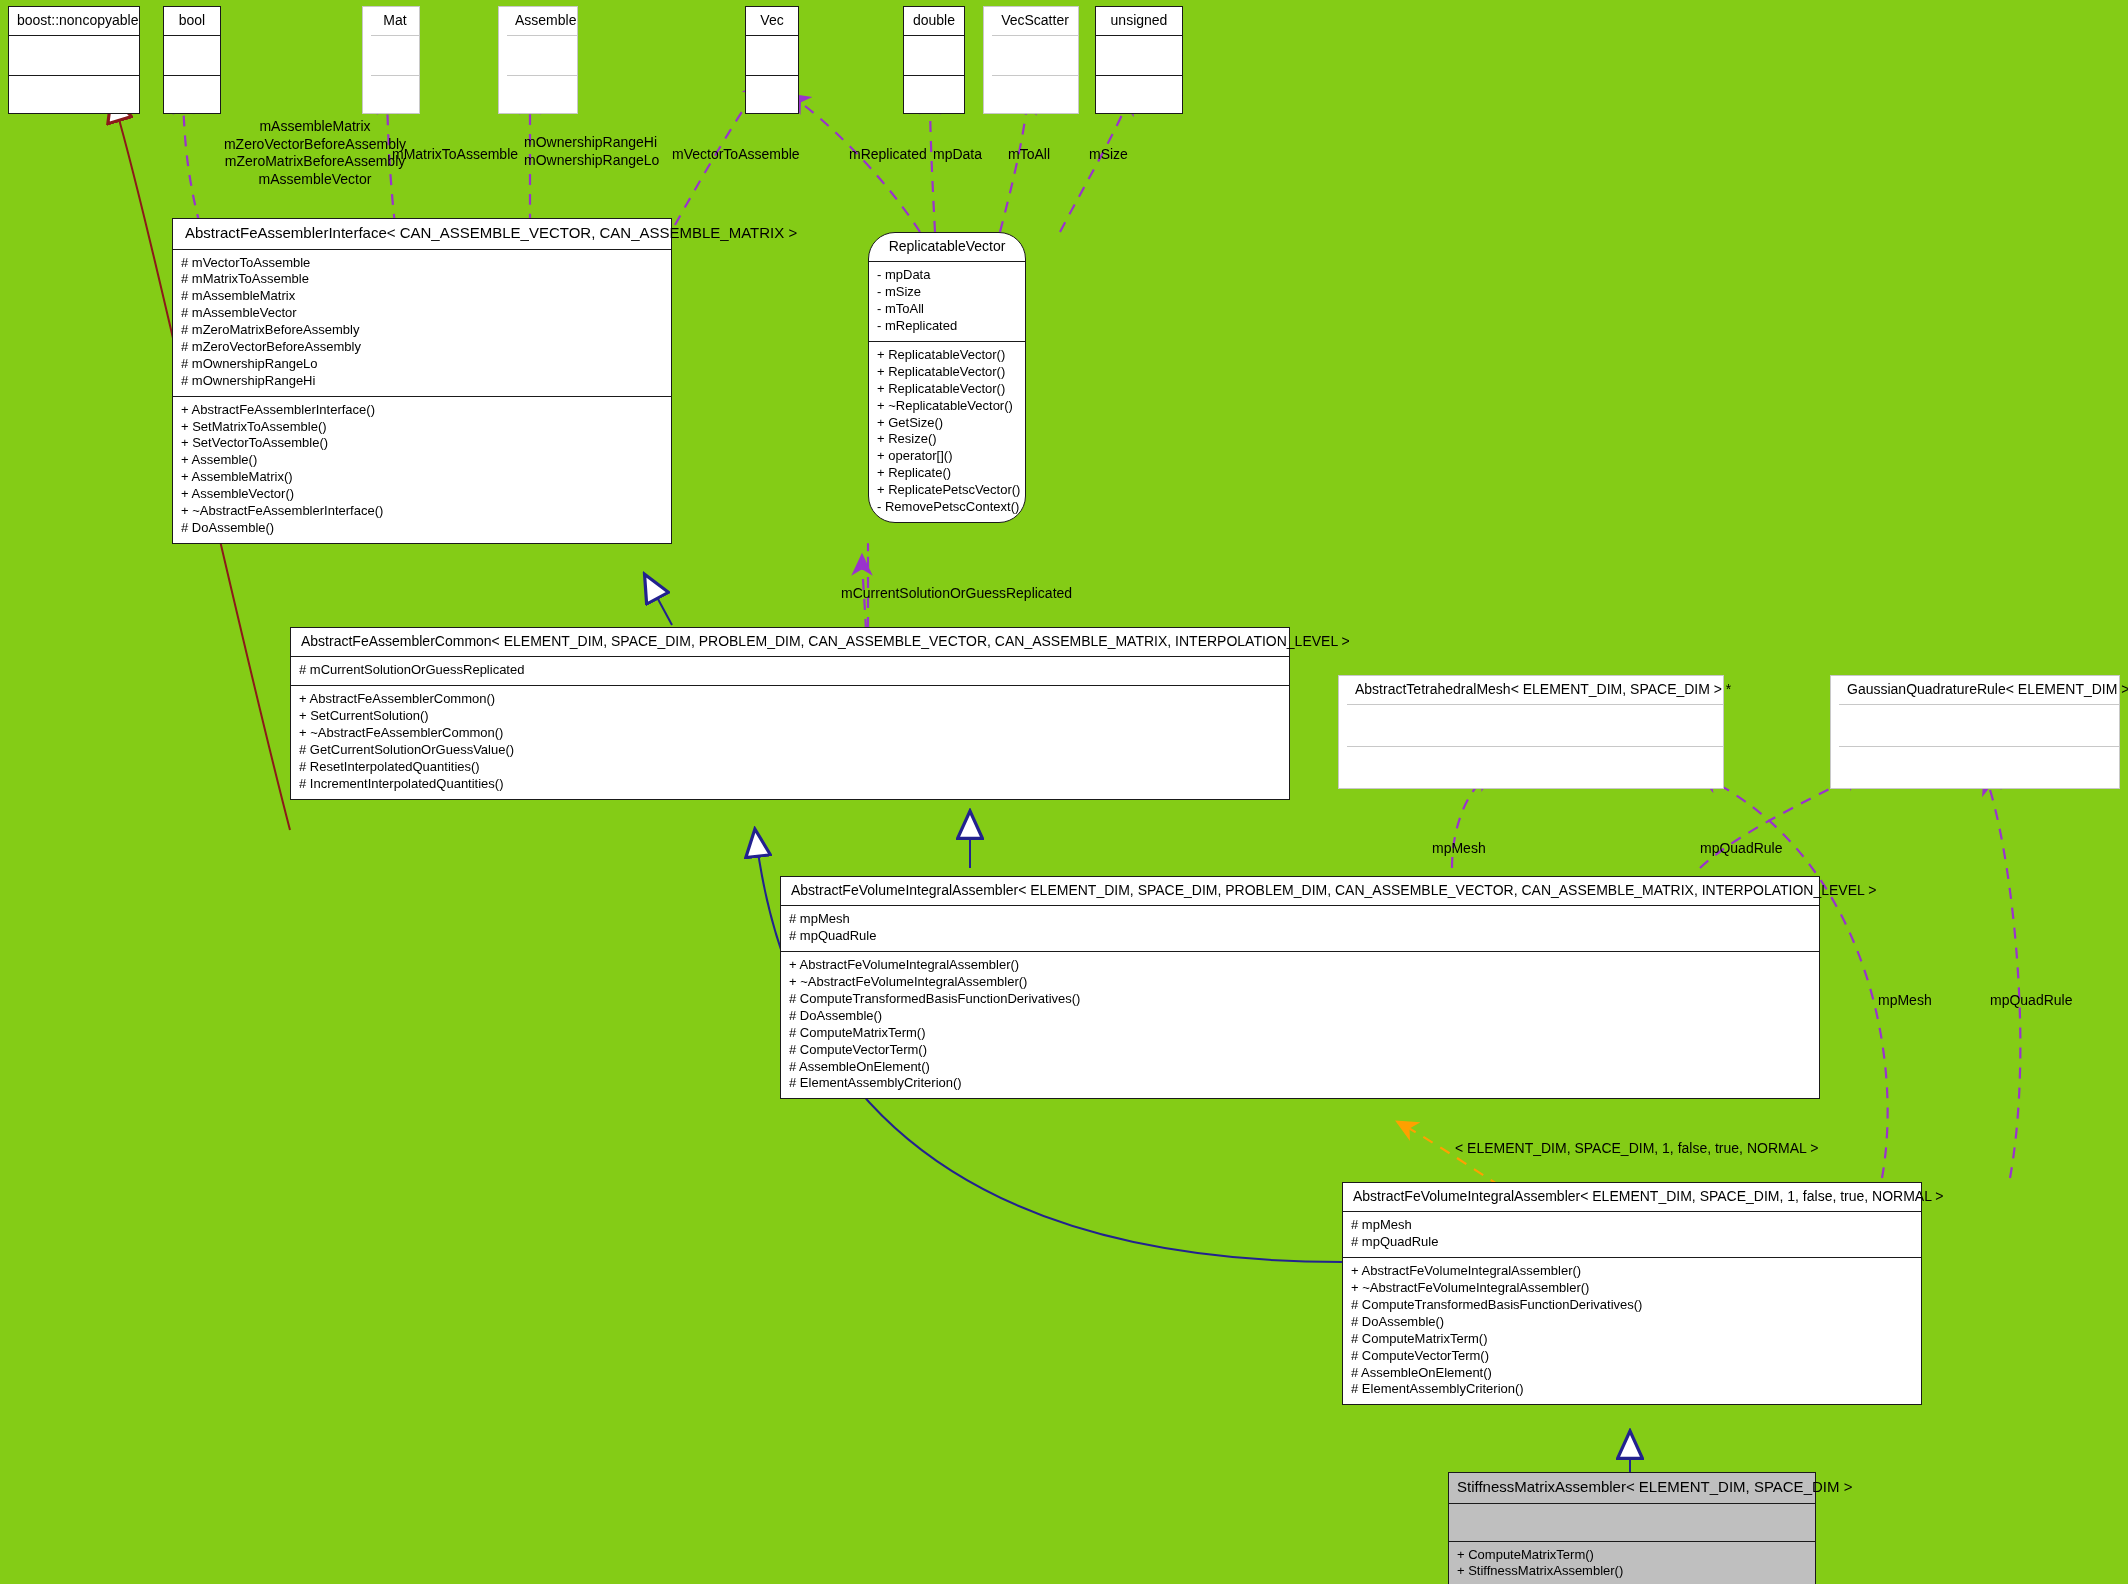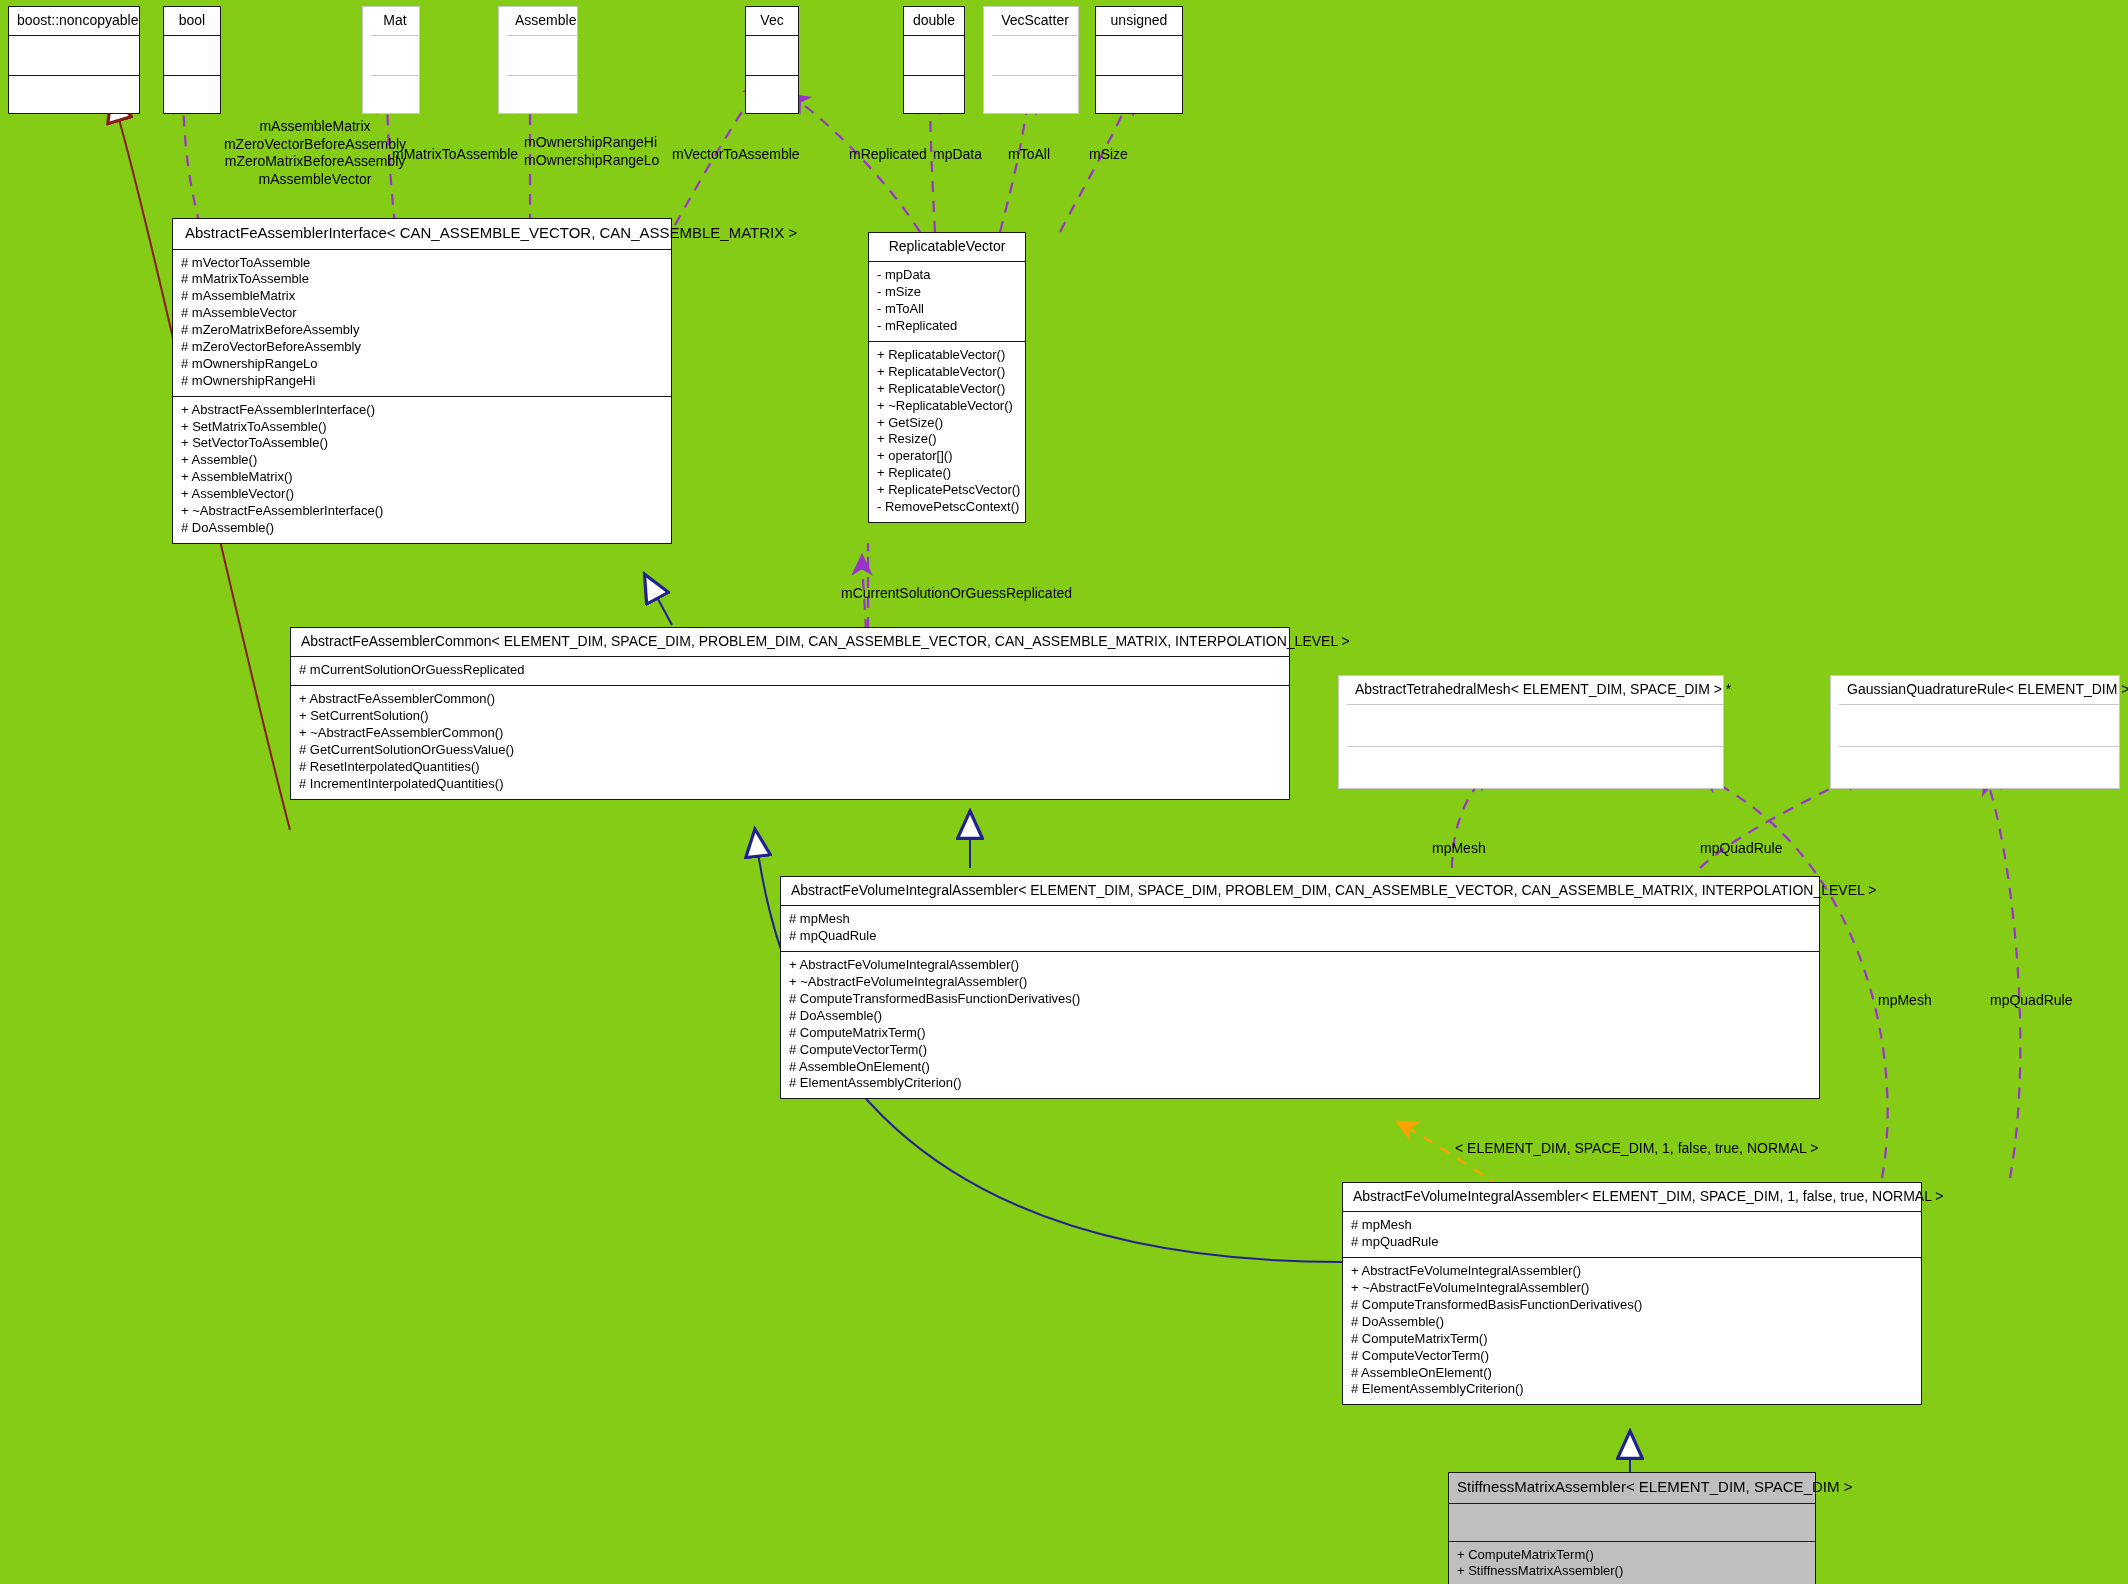--- a/index.html
+++ b/index.html
@@ -172,21 +172,21 @@
       <div class="row">+ SetMatrixToAssemble()</div>
       <div class="row">+ SetVectorToAssemble()</div>
       <div class="row">+ Assemble()</div>
       <div class="row">+ AssembleMatrix()</div>
       <div class="row">+ AssembleVector()</div>
       <div class="row">+ ~AbstractFeAssemblerInterface()</div>
       <div class="row"># DoAssemble()</div>
     </div>
   </div>
 
-  <div class="node" style="left:868px;top:232px;width:158px;">
+  <div class="node" style="left:868px;top:232px;width:158px;border-radius:27px;">
     <div class="title t14">ReplicatableVector</div>
     <div class="attrs t13">
       <div class="row">- mpData</div>
       <div class="row">- mSize</div>
       <div class="row">- mToAll</div>
       <div class="row">- mReplicated</div>
     </div>
     <div class="ops t13">
       <div class="row">+ ReplicatableVector()</div>
       <div class="row">+ ReplicatableVector()</div>

